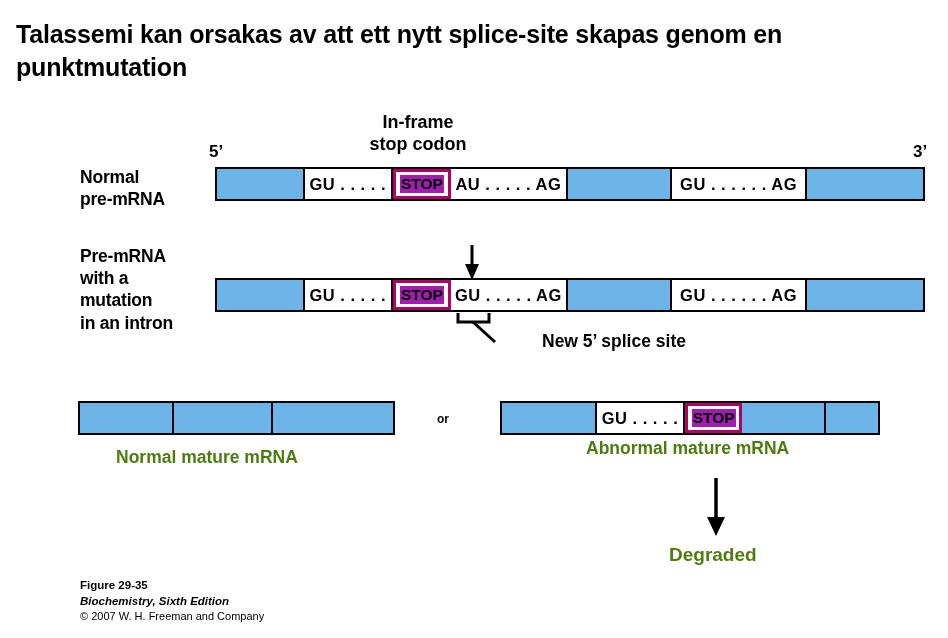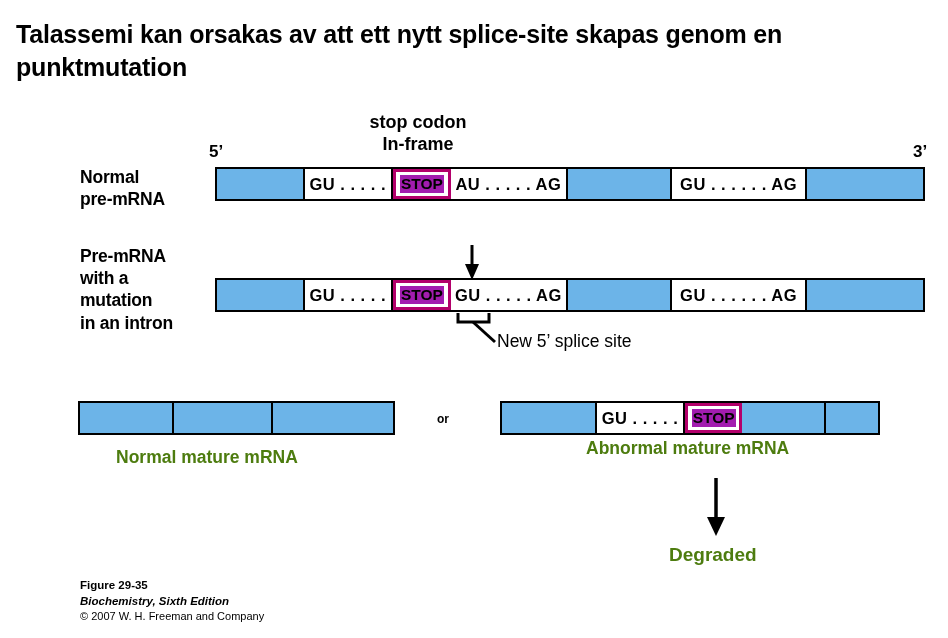--- a/index.html
+++ b/index.html
@@ -84,23 +84,24 @@
   
   .tick-label {
     position: absolute;
     font-size: 17px;
     font-weight: bold;
     color: #000;
   }
   .callout {
     position: absolute;
     font-size: 17.5px;
-    font-weight: normal;
-    color: #000;
-    white-space: nowrap;
+    font-weight: bold;
+    color: #000;
+    white-space: nowrap;
+    margin-left: 45px;
   }
   .centered-note {
     position: absolute;
     font-size: 18px;
     font-weight: bold;
     line-height: 1.2;
     text-align: center;
     color: #000;
     white-space: nowrap;
   }
@@ -150,22 +151,22 @@
     font-weight: normal;
     line-height: 1.4;
   }
 </style>
 </head>
 <body>
 
 <div id="title">Talassemi kan orsakas av att ett nytt splice-site skapas genom en punktmutation</div>
 
 <div class="centered-note" style="left:318px; top:112px; width:200px;">
+  <div>In-frame</div>
   <div>stop codon</div>
-  <div>In-frame</div>
 </div>
 
 <div class="tick-label" style="left:209px; top:142px;">5’</div>
 <div class="tick-label" style="left:913px; top:142px;">3’</div>
 
 <div class="row-label" style="left:80px; top:166px;">
   <div>Normal</div>
   <div>pre-mRNA</div>
 </div>
 

